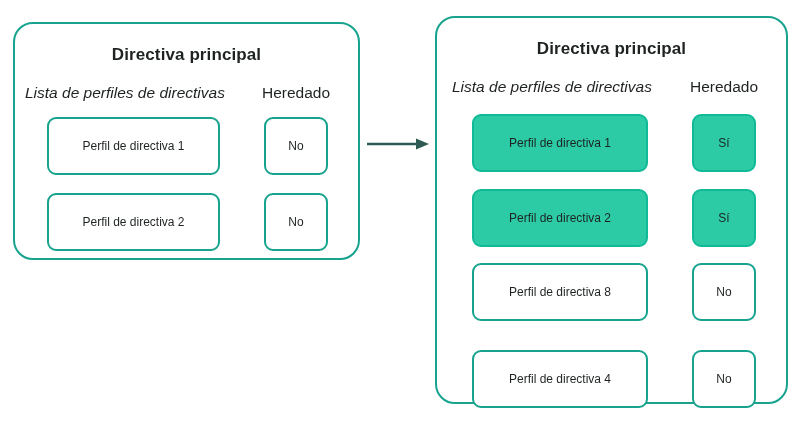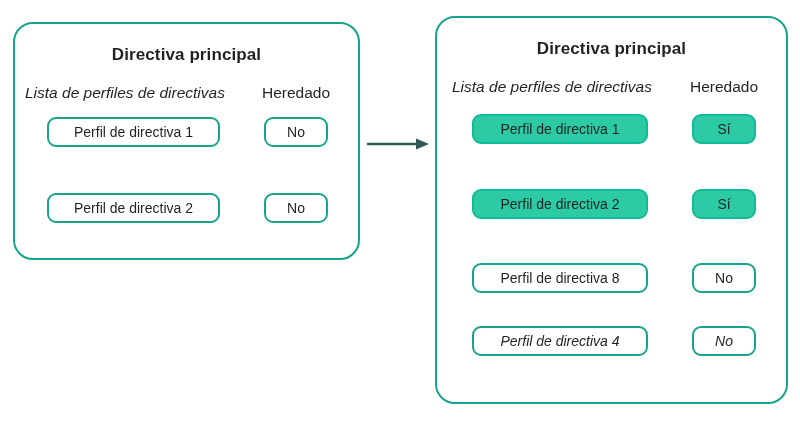--- a/index.html
+++ b/index.html
@@ -47,32 +47,32 @@
   .panel-left  .list-header { left: 10px; }
   .panel-left  .inh-header  { left: 246px; width: 70px; }
   .panel-right .list-header { left: 15px; }
   .panel-right .inh-header  { left: 252px; width: 70px; }
   .row { position: absolute; left: 0; right: 0; height: 46px; }
   .panel-left  .row-0 { top: 93px; }
   .panel-left  .row-1 { top: 169px; }
   .panel-right .row-0 { top: 96px; }
   .panel-right .row-1 { top: 171px; }
   .panel-right .row-2 { top: 245px; }
-  .panel-right .row-3 { top: 308px; font-style: italic; }
+  .panel-right .row-3 { top: 332px; }
   .profile-box, .inherited-box {
     position: absolute;
     top: 0;
-    height: 30px;
+    height: 58px;
     border: 2px solid var(--teal-border);
     border-radius: 9px;
     background: var(--bg);
     display: flex;
     align-items: center;
     justify-content: center;
-    font-size: 14px;
+    font-size: 12px;
     white-space: nowrap;
     text-align: center;
   }
   .panel-left  .profile-box   { left: 32px; width: 173px; }
   .panel-left  .inherited-box { left: 249px; width: 64px; }
   .panel-right .profile-box   { left: 35px; width: 176px; }
   .panel-right .inherited-box { left: 255px; width: 64px; }
   .filled {
     background: var(--teal-fill);
     border-color: var(--teal-fill-border);

